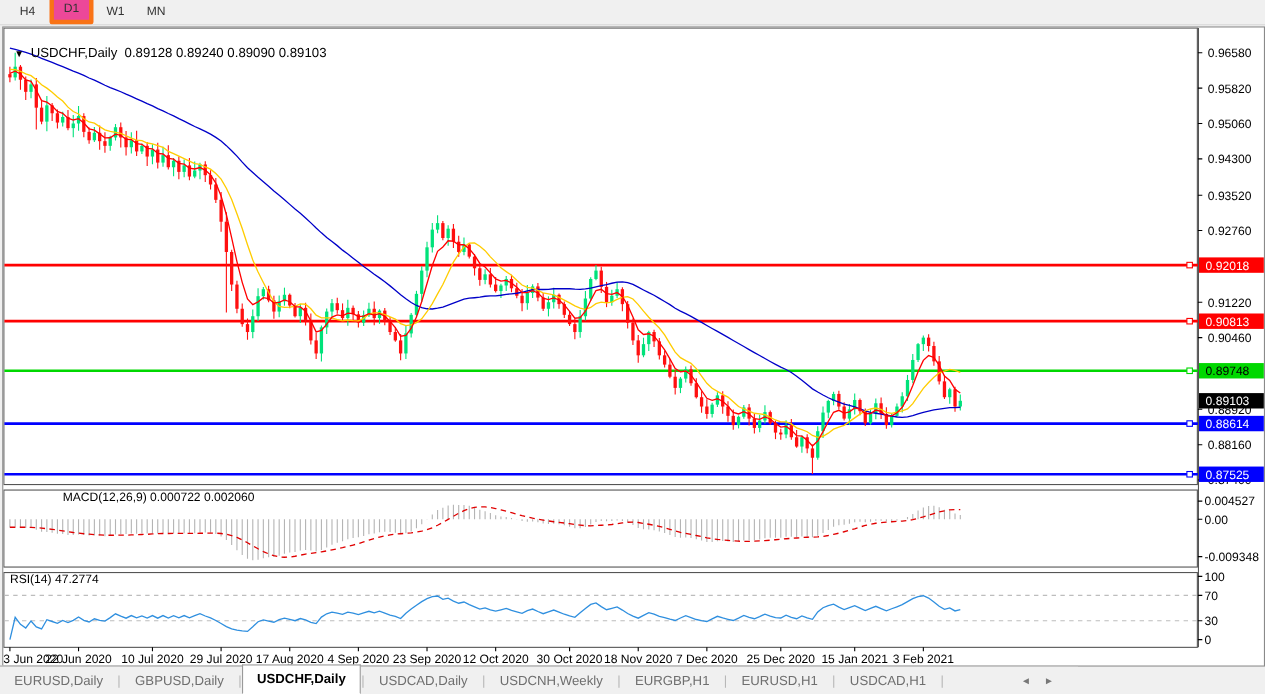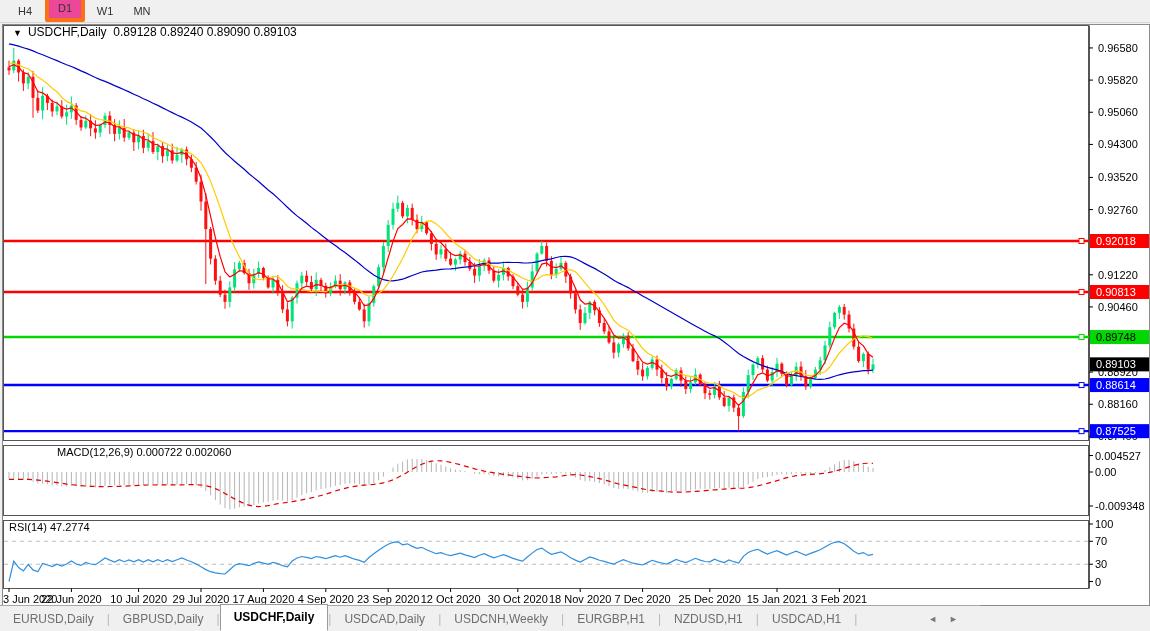--- a/index.html
+++ b/index.html
@@ -4,21 +4,21 @@
 <style>
   html,body{margin:0;padding:0;background:#f0f0f0;font-family:"Liberation Sans",sans-serif;}
   #app{position:relative;width:1150px;height:631px;background:#f0f0f0;overflow:hidden;}
   
   #toolbar{position:absolute;left:0;top:0;width:1150px;height:23px;background:#f0f0f0;border-bottom:1px solid #d9d9d9;display:flex;align-items:flex-end;padding-left:8px;box-sizing:border-box;}
   .tbtn{min-width:26px;height:18px;line-height:17px;text-align:center;font-size:11px;color:#333;margin-right:3px;border:1px solid transparent;padding:0 3px;}
   .tbtn.active{background:#ec4899;border:4px solid #f97316;border-radius:2px;}
   
   #chartwin{position:absolute;left:2px;top:24px;width:1146px;height:580px;background:#fff;border:1px solid #8a8a8a;box-sizing:content-box;}
   #chart-svg{position:absolute;left:0;top:0;}
-  #title{position:absolute;left:10px;top:0;font-size:12px;color:#000;white-space:pre;}
+  #title{position:absolute;left:10px;top:16px;font-size:12px;color:#000;white-space:pre;}
   #title .arr{font-size:9px;margin-right:6px;}
   .panelabel{position:absolute;left:6px;font-size:11px;color:#000;white-space:pre;}
   #macd-label{top:421px;margin-left:48px;}
   #rsi-label{top:496px;}
   
   #tabbar{position:absolute;left:0;top:605px;width:980px;height:26px;background:#f0f0f0;border-top:1px solid #a8a8a8;display:flex;align-items:center;font-size:12px;color:#6e6e6e;}
   .tab{padding:0 13px;height:24px;line-height:24px;white-space:nowrap;}
   .tab.active{background:#fff;border:1px solid #9a9a9a;border-bottom:1px solid #fff;color:#000;font-weight:700;position:relative;top:-2px;height:25px;}
   .tabsep{color:#b8b8b8;}
   #tabscroll{margin-left:auto;margin-right:10px;color:#777;font-size:9px;letter-spacing:12px;}
@@ -715,20 +715,20 @@
       <div class="tab">GBPUSD,Daily</div>
       <span class="tabsep">|</span>
       <div class="tab active">USDCHF,Daily</div>
       <span class="tabsep">|</span>
       <div class="tab">USDCAD,Daily</div>
       <span class="tabsep">|</span>
       <div class="tab">USDCNH,Weekly</div>
       <span class="tabsep">|</span>
       <div class="tab">EURGBP,H1</div>
       <span class="tabsep">|</span>
-      <div class="tab">NZDUSD,H1</div>
+      <div class="tab">EURUSD,H1</div>
       <span class="tabsep">|</span>
       <div class="tab">USDCAD,H1</div>
       <span class="tabsep">|</span>
       <div id="tabscroll">◄►</div>
     </div>
 
 </div>
 
 </body></html>

